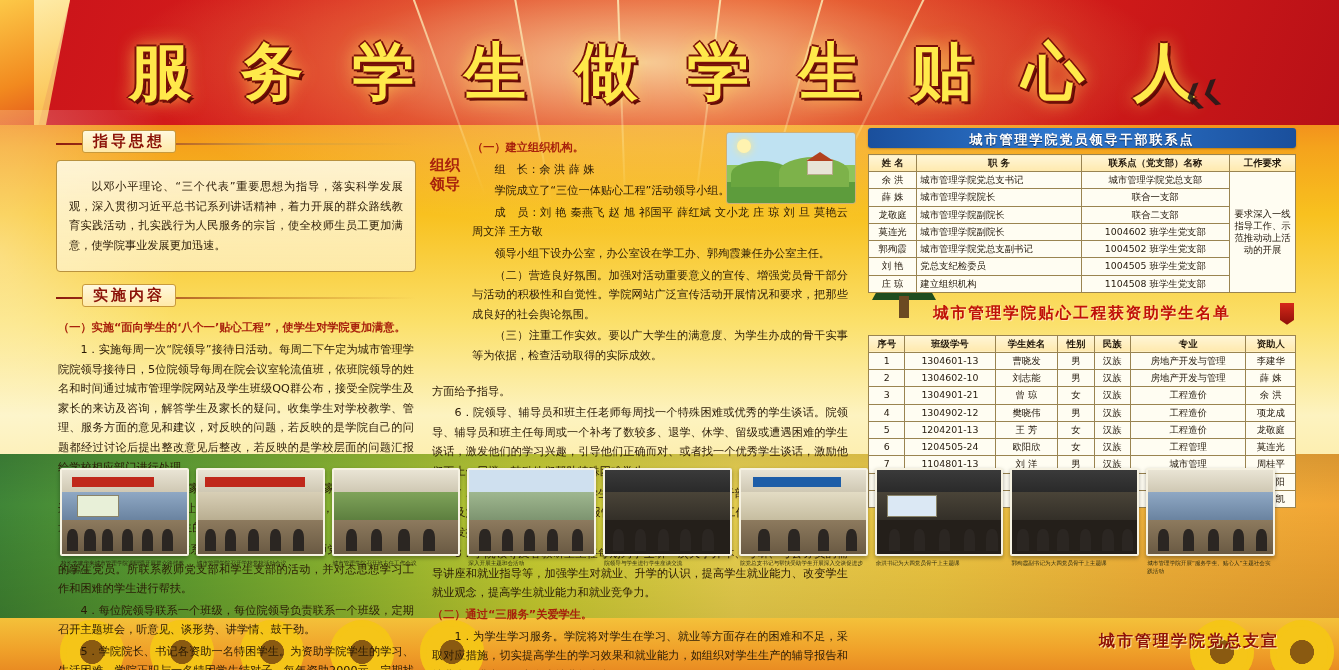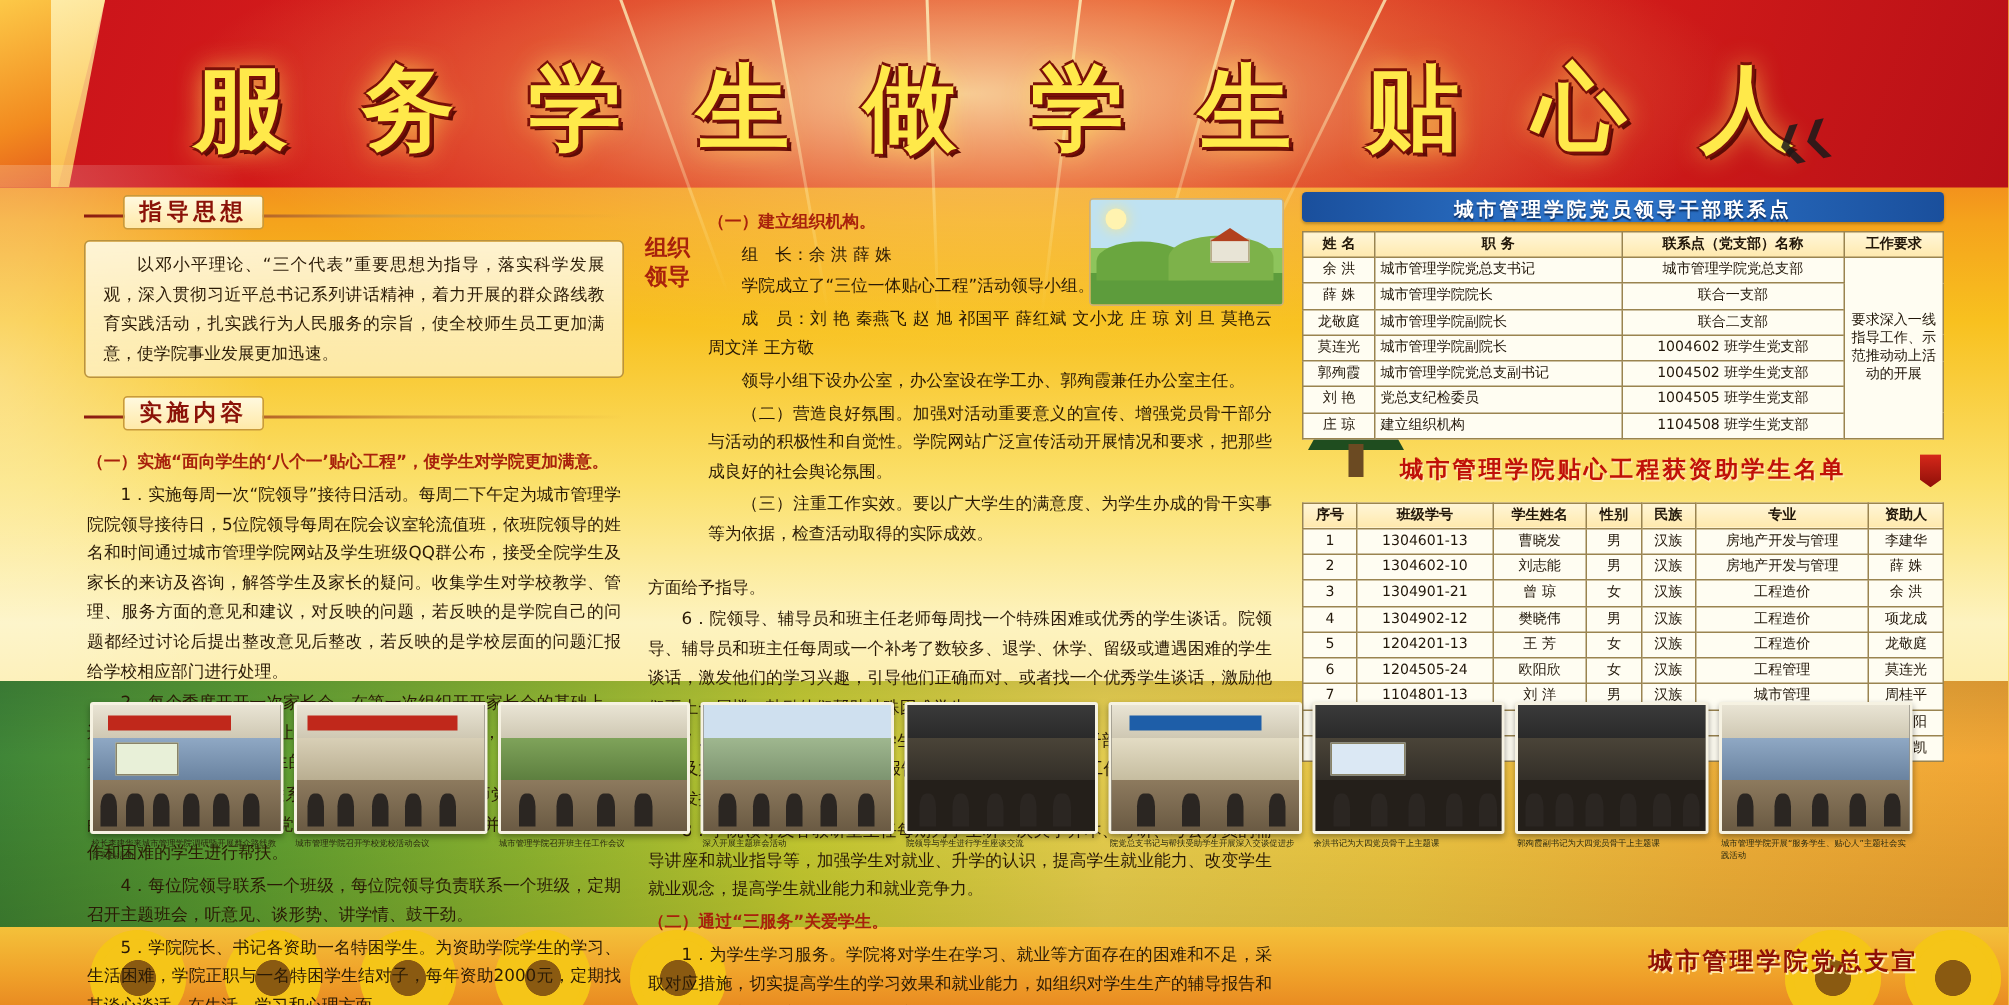--- a/index.html
+++ b/index.html
@@ -104,21 +104,21 @@
     font-size:15px; font-weight:bold; color:#8b1208;
     background:linear-gradient(180deg,#fff9df,#ffe9a8);
     padding:1px 10px; border:1px solid #c89a3c; border-radius:3px;
     letter-spacing:3px;
     text-align:right;
   }
   .box {
     border:1px solid #b9923f;
     background:linear-gradient(180deg, rgba(255,252,232,.88), rgba(255,244,206,.72));
     border-radius:4px;
-    padding:6px 12px;
+    padding:16px 12px;
     font-family:"DejaVu Sans", sans-serif;
     font-size:11.2px; line-height:1.75; color:#2a1a06;
     text-align:justify;
   }
   .box.plain { border:none; background:transparent; padding:4px 2px; }
   .indent { text-indent:2em; display:block; }
   .blk { display:block; margin-bottom:2px; }
   .sub-title { color:#a8210c; font-weight:bold; }
 
   

